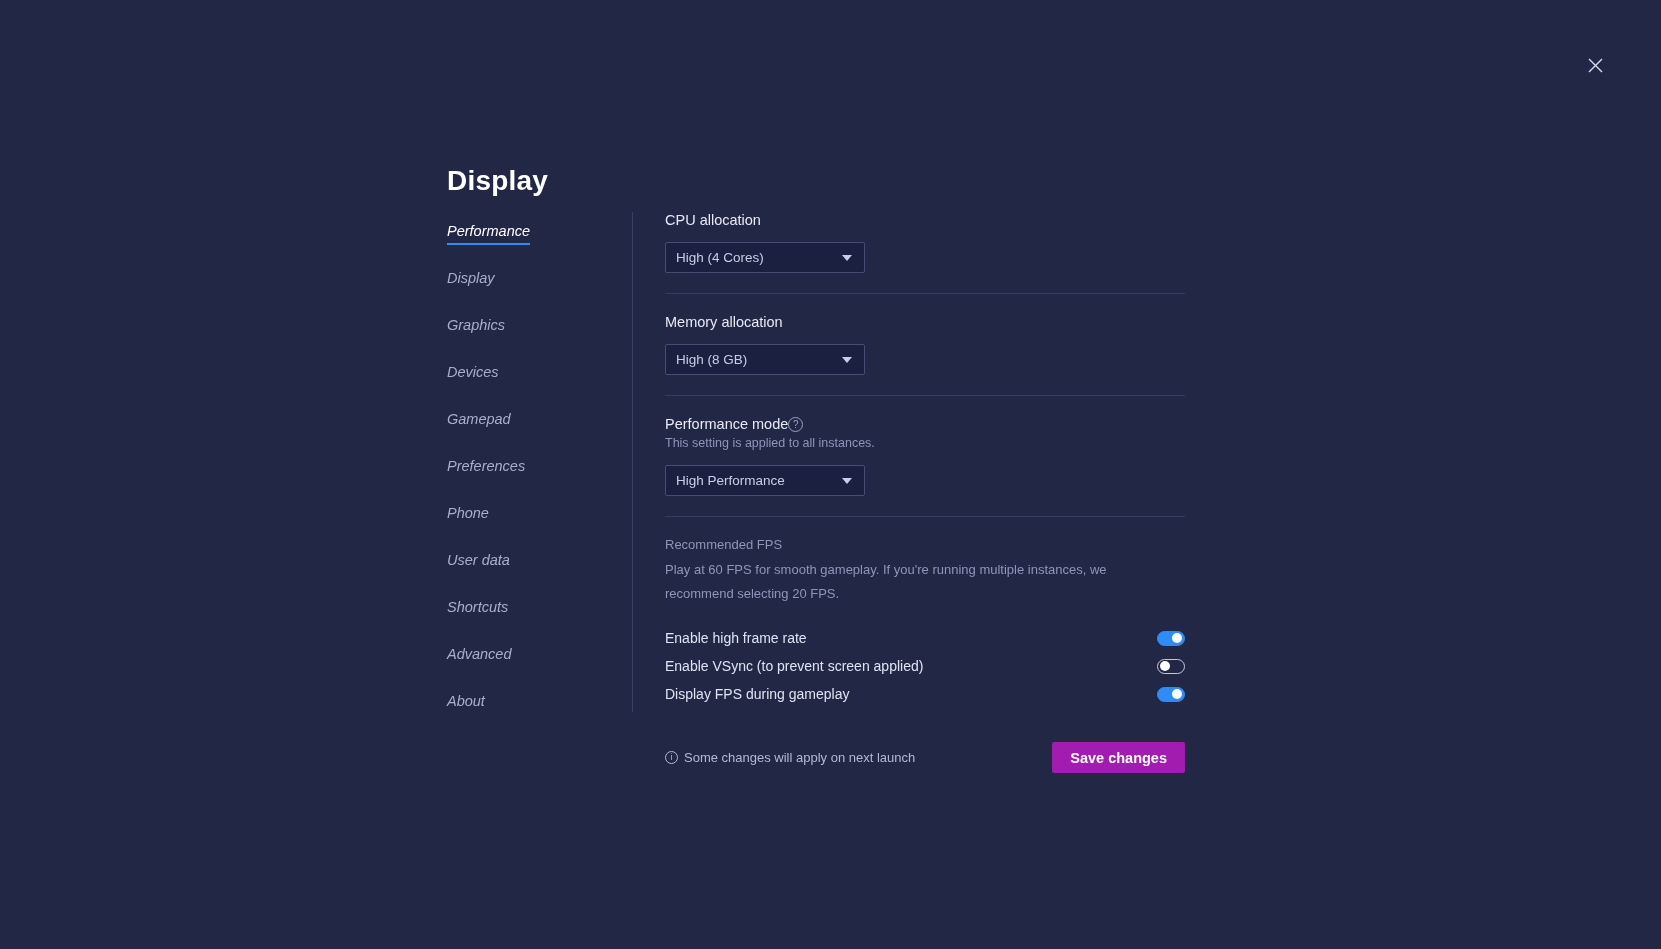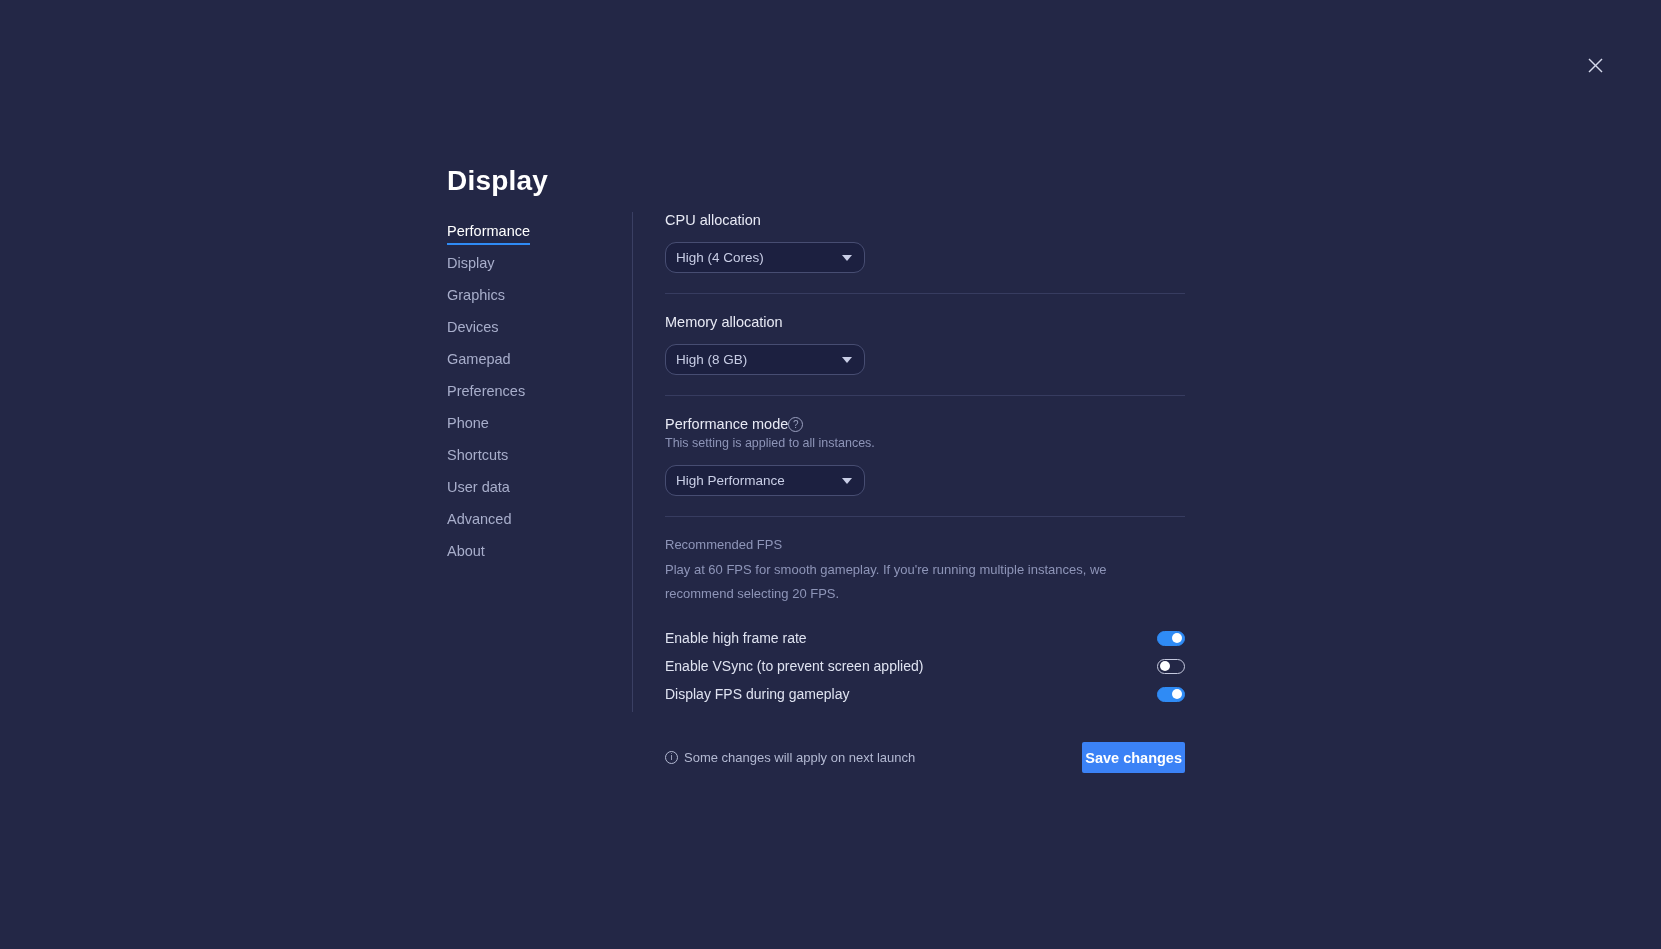--- a/index.html
+++ b/index.html
@@ -47,28 +47,29 @@
   
   .sidebar {
     position: absolute;
     left: 447px;
     top: 222px;
     width: 170px;
   }
   .side-item {
     font-size: 14.5px;
     color: #a8aecb;
-    margin-bottom: 9px;
+    margin-bottom: 24px;
     line-height: 18px;
     display: inline-block;
     width: auto;
     cursor: pointer;
     padding-bottom: 3px;
     border-bottom: 2px solid transparent;
     white-space: nowrap;
+    font-style: italic;
   }
   .side-row { line-height: 0; }
   .side-item.active {
     color: #ffffff;
     border-bottom: 2px solid #2f8bf5;
   }
 
   
   .v-divider {
     position: absolute;
@@ -92,21 +93,21 @@
     color: #e8eaf5;
     margin-bottom: 14px;
     display: block;
   }
 
   .select-box {
     width: 200px;
     height: 31px;
     background: #1c2040;
     border: 1px solid #474d72;
-    border-radius: 11px;
+    border-radius: 2px;
     display: flex;
     align-items: center;
     padding: 0 10px;
     font-size: 13.5px;
     color: #c9cee6;
     cursor: pointer;
     position: relative;
   }
   .select-box .caret {
     position: absolute;
@@ -259,26 +260,26 @@
   .info-icon {
     width: 13px; height: 13px;
     border-radius: 50%;
     border: 1px solid #b3b9d2;
     font-size: 9px;
     line-height: 11px;
     text-align: center;
     color: #b3b9d2;
   }
   .save-btn {
-    background: #3b82f6;
+    background: #a21caf;
     color: #ffffff;
     border: none;
     font-size: 14.5px;
     font-weight: bold;
-    padding: 0 3px;
+    padding: 0 18px;
     height: 31px;
     border-radius: 2px;
     cursor: pointer;
     font-family: "Liberation Sans", sans-serif;
   }
 </style>
 </head>
 <body>
 
 <button class="close-btn">
@@ -293,22 +294,22 @@
 <div class="page-title">Display</div>
 
 <nav class="sidebar">
   <div class="side-row"><span class="side-item active">Performance</span></div>
   <div class="side-row"><span class="side-item">Display</span></div>
   <div class="side-row"><span class="side-item">Graphics</span></div>
   <div class="side-row"><span class="side-item">Devices</span></div>
   <div class="side-row"><span class="side-item">Gamepad</span></div>
   <div class="side-row"><span class="side-item">Preferences</span></div>
   <div class="side-row"><span class="side-item">Phone</span></div>
+  <div class="side-row"><span class="side-item">User data</span></div>
   <div class="side-row"><span class="side-item">Shortcuts</span></div>
-  <div class="side-row"><span class="side-item">User data</span></div>
   <div class="side-row"><span class="side-item">Advanced</span></div>
   <div class="side-row"><span class="side-item">About</span></div>
 </nav>
 
 <div class="v-divider"></div>
 
 <main class="content">
 
   <section>
     <span class="field-label">CPU allocation</span>

